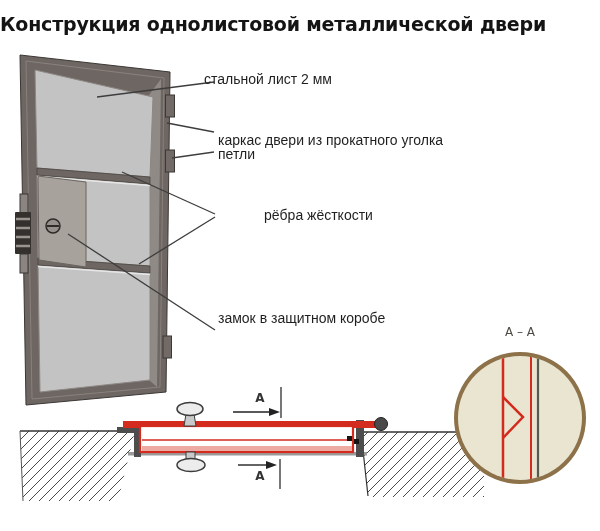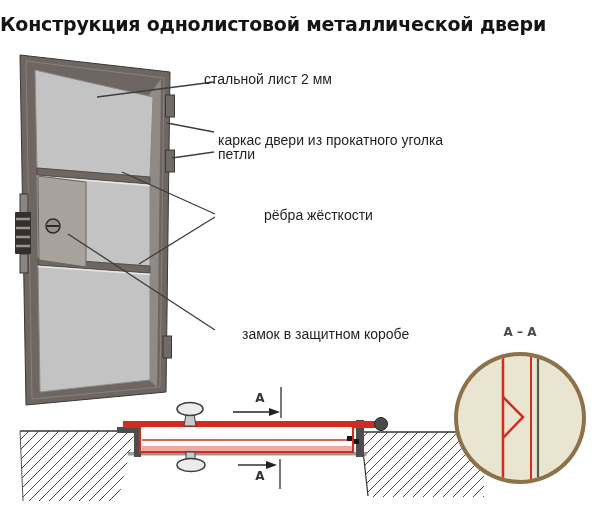--- a/index.html
+++ b/index.html
@@ -8,24 +8,24 @@
   .diagram-svg{position:absolute;left:0;top:0;}
   .title{position:absolute;left:0;top:13px;width:528px;text-align:center;
          font-family:"DejaVu Sans","Liberation Sans",sans-serif;
          font-weight:bold;font-size:19px;letter-spacing:-0.2px;color:#141414;white-space:nowrap;}
   .lbl{position:absolute;font-size:14px;color:#1f1f1f;white-space:nowrap;
        font-family:"Liberation Sans",sans-serif;}
   .lbl-steel{left:204px;top:71px;}
   .lbl-frame{left:218px;top:132px;text-align:right;}
   .lbl-hinges{left:218px;top:146px;}
   .lbl-ribs{left:218px;top:207px;margin-left:46px;}
-  .lbl-lock{left:218px;top:326px;margin-left:24px;}
+  .lbl-lock{left:218px;top:310px;}
   .section-title{position:absolute;left:455px;top:325px;width:130px;text-align:center;
         font-family:"DejaVu Sans","Liberation Sans",sans-serif;
-        font-weight:bold;font-size:12px;color:#4c4a43;}
+        font-weight:normal;font-size:12px;color:#4c4a43;}
   .cut-marker{position:absolute;width:18px;text-align:center;
         font-family:"DejaVu Sans","Liberation Sans",sans-serif;
         font-weight:bold;font-size:12px;color:#333;}
   .cut-marker.top{left:251px;top:391px;}
   .cut-marker.bottom{left:251px;top:469px;}
 </style>
 </head>
 <body>
 
 <div class="canvas">

